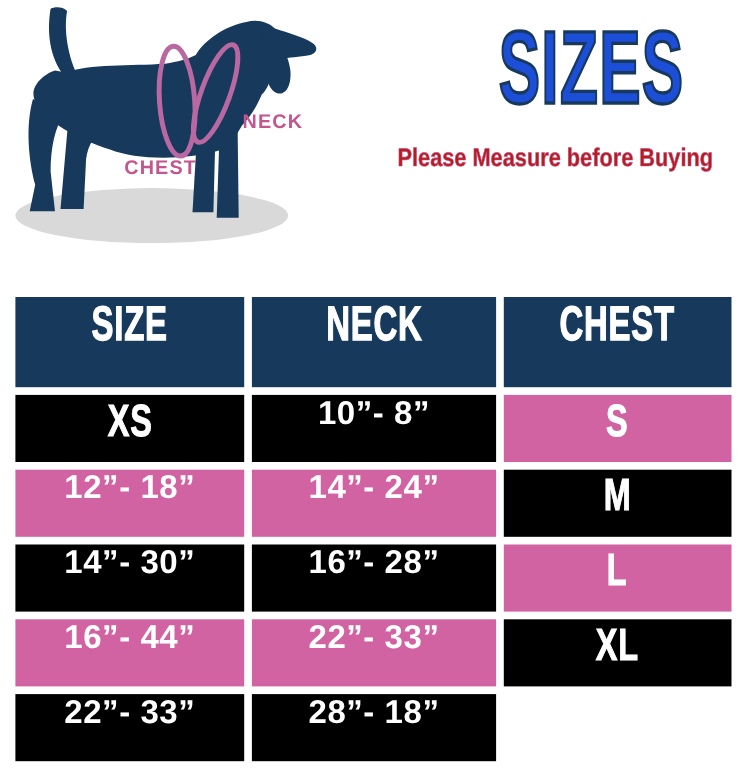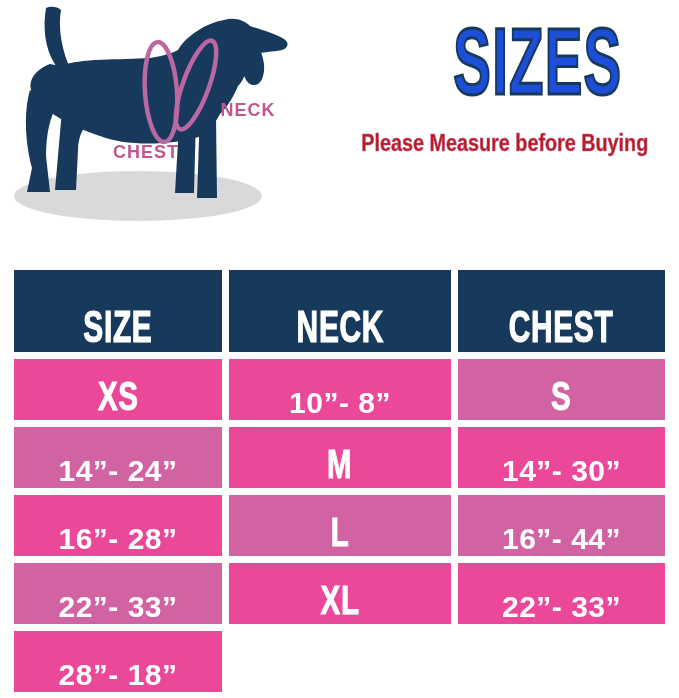--- a/index.html
+++ b/index.html
@@ -29,29 +29,29 @@
     -webkit-text-stroke:0.6px #c2568f;
   }
   .size-table{
     position:absolute;left:14px;top:270px;width:651px;
     display:grid;
     grid-template-columns:208px 222px 207px;
     grid-template-rows:82px 61px 61px 61px 61px 61px;
     column-gap:7px;row-gap:7px;
   }
   .cell{
-    display:flex;align-items:flex-end;justify-content:center;
+    display:flex;align-items:flex-start;justify-content:center;
     color:#ffffff;white-space:nowrap;
   }
   .cell--head{background:#16395c;font-size:44px;font-weight:bold;}
   .cell--head .squeeze{
     display:inline-block;transform:scaleX(0.68);transform-origin:50% 50%;
     -webkit-text-stroke:1.2px #ffffff;letter-spacing:1px;
   }
-  .cell--gray{background:#ec4899;}
+  .cell--gray{background:#000000;}
   .cell--pink{background:#d263a2;}
   .size-text{font-size:41px;font-weight:bold;}
   .size-text .squeeze{
     display:inline-block;transform:scaleX(0.72);transform-origin:50% 50%;
     -webkit-text-stroke:1px #ffffff;letter-spacing:1px;
   }
   .range-text{font-size:30px;font-weight:bold;letter-spacing:0.5px;}
   svg text{
     font-family:"Liberation Sans",sans-serif;font-weight:bold;
   }
@@ -130,20 +130,23 @@
     <span class="squeeze">XS</span>
   </div>
   <div class="cell cell--gray range-text">
     <span>10”- 8”</span>
   </div>
 
   <div class="cell cell--pink size-text">
     <span class="squeeze">S</span>
   </div>
   <div class="cell cell--pink range-text">
+    <span>12”- 18”</span>
+  </div>
+  <div class="cell cell--pink range-text">
     <span>14”- 24”</span>
   </div>
 
   <div class="cell cell--gray size-text">
     <span class="squeeze">M</span>
   </div>
   <div class="cell cell--gray range-text">
     <span>14”- 30”</span>
   </div>
   <div class="cell cell--gray range-text">

